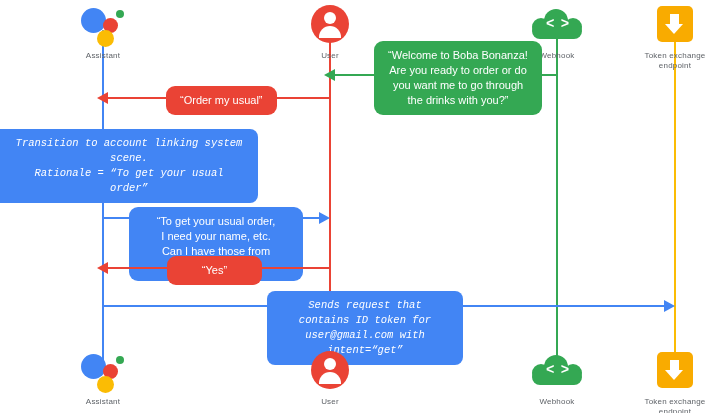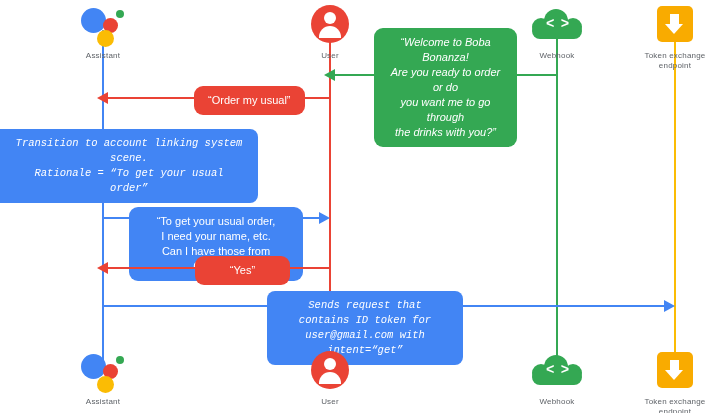--- a/index.html
+++ b/index.html
@@ -153,21 +153,20 @@
     color: #ffffff;
     text-align: center;
     box-sizing: border-box;
     white-space: pre-line;
   }
   .bub-red {
     background: #ea4335;
     font-size: 11px;
     line-height: 15px;
     padding: 7px 14px;
-    margin-left: 28px;
   }
   .bub-green {
     background: #34a853;
     font-size: 11px;
     line-height: 15px;
     padding: 7px 12px;
   }
   .bub-blue {
     background: #4285f4;
     font-size: 11px;
@@ -245,21 +244,21 @@
           <span class="shaft"></span>
           <span class="head"></span>
         </div>
     </div>
     <div class="actor-label" style="white-space:pre-line;">Token exchange
 endpoint</div>
   </div>
 
   <div class="arrow-line bg-green" style="left:335px; top:74px; width:222px;"></div>
   <div class="arrow-head ah-left c-green" style="left:324px; top:69px;"></div>
-  <div class="bubble bub-green" style="left:374px; top:28px; width:143px;font-style:italic;">“Welcome to Boba Bonanza!
+  <div class="bubble bub-green" style="left:374px; top:41px; width:168px;">“Welcome to Boba Bonanza!
 Are you ready to order or do
 you want me to go through
 the drinks with you?”</div>
 
   <div class="arrow-line bg-red" style="left:108px; top:97px; width:222px;"></div>
   <div class="arrow-head ah-left c-red" style="left:97px; top:92px;"></div>
   <div class="bubble bub-red" style="left:166px; top:86px;">“Order my usual”</div>
 
   <div class="note note-left" style="left:0px; top:129px; width:258px;">Transition to account linking system scene.
 Rationale = “To get your usual order”</div>

